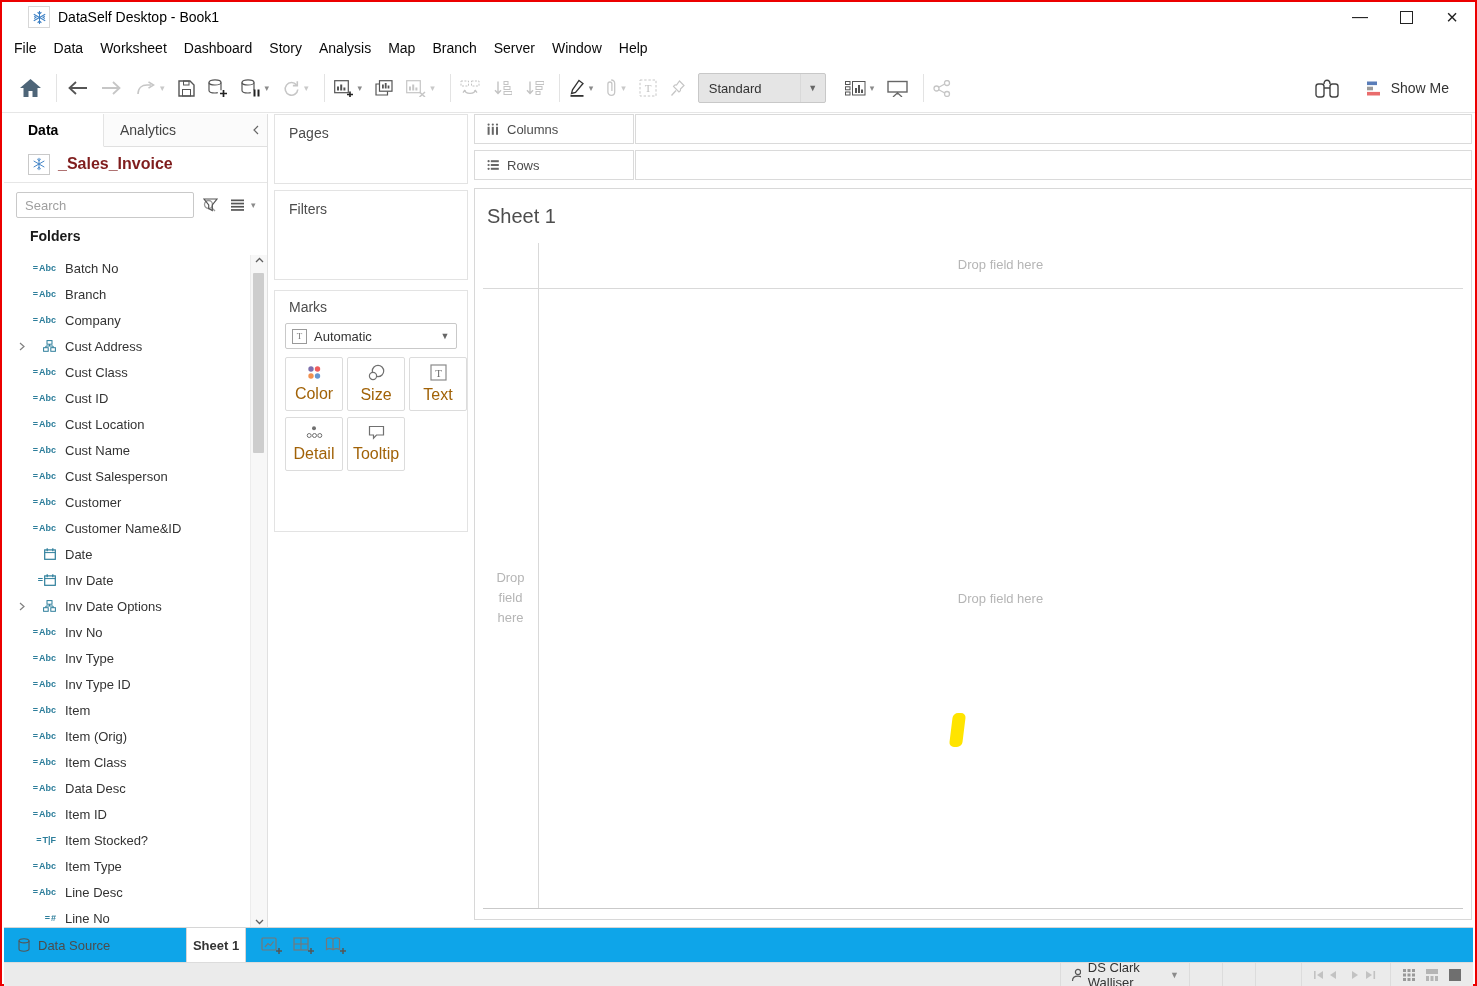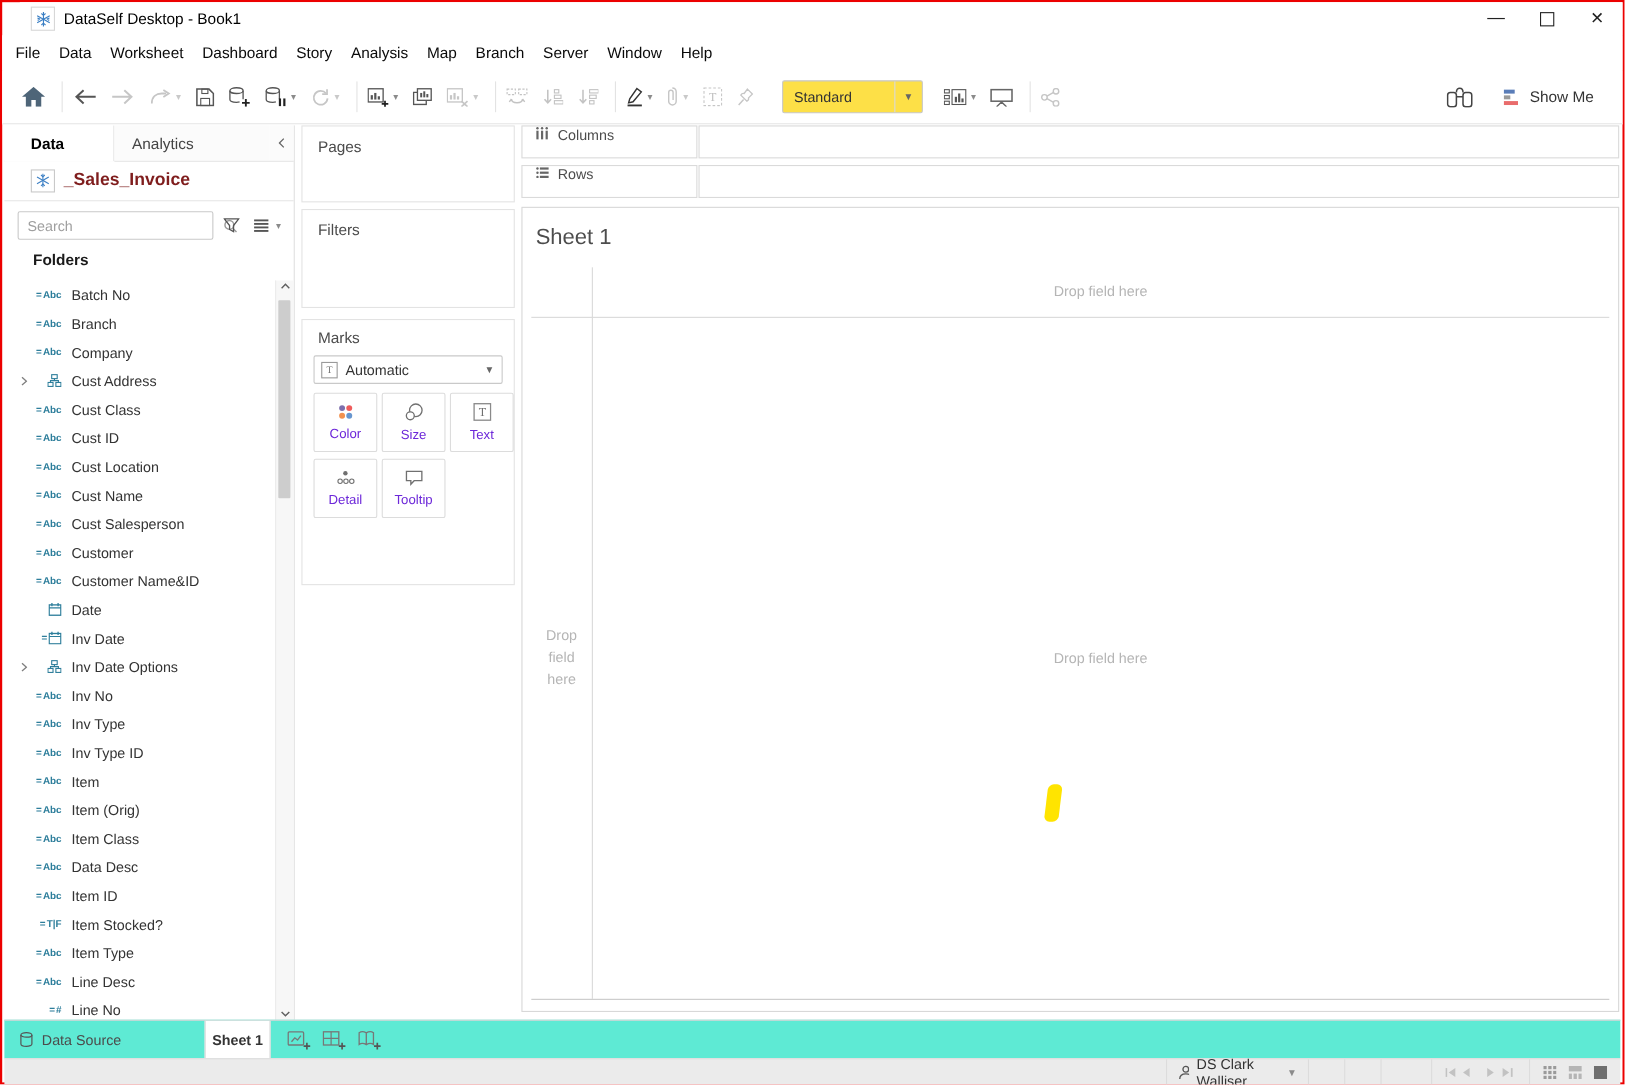--- a/index.html
+++ b/index.html
@@ -21,21 +21,21 @@
   
   .menubar{left:0;top:30px;right:0;height:32px;display:flex;align-items:center;padding-left:12px;gap:17px;background:#fff;}
   .menu-item{font-size:14px;color:#0a0a0a;}
 
   
   .toolbar{left:0;top:62px;right:0;height:48px;display:flex;align-items:center;padding-left:18px;background:#fff;border-bottom:1px solid #e6e6e6;}
   .tb{display:flex;align-items:center;margin-right:13px;}
   .sep{width:1px;height:28px;background:#e3e3e3;margin:0 9px 0 2px;}
   .caret{font-size:9px;color:#8b8b8b;margin-left:4px;}
   .caret.dis{color:#c9c9c9;}
-  .fit-box{display:flex;align-items:center;border:1px solid #c8c8c8;height:28px;width:126px;border-radius:2px;background:#fde047;margin-left:13px;}
+  .fit-box{display:flex;align-items:center;border:1px solid #c8c8c8;height:28px;width:126px;border-radius:2px;background:#e5e5e5;}
   .fit-box .fit-label{flex:1;padding-left:10px;font-size:13px;color:#333;}
   .fit-box .fit-caret{width:24px;height:100%;display:flex;align-items:center;justify-content:center;border-left:1px solid #d9d9d9;color:#666;font-size:9px;}
   .showme{display:flex;align-items:center;gap:8px;margin-right:26px;}
   .showme-label{font-size:14px;color:#333;}
   .rightgrp{margin-left:auto;display:flex;align-items:center;padding-left:24px;}
 
   
   .datapane{left:2px;top:112px;width:264px;height:813px;background:#fff;border-right:1px solid #e0e0e0;box-sizing:border-box;}
   .pane-tabs{position:absolute;left:0;top:0;right:0;height:32px;display:flex;border-bottom:1px solid #e0e0e0;}
   .tab-data{width:100px;display:flex;align-items:center;padding-left:24px;font-size:14px;font-weight:700;color:#000;background:#fff;border-right:1px solid #e4e4e4;box-sizing:border-box;margin-bottom:-1px;border-bottom:1px solid #fff;}
@@ -67,40 +67,40 @@
   
   .card{background:#fff;border:1px solid #e3e3e3;box-sizing:border-box;}
   .card-label{padding:10px 0 0 14px;font-size:14px;color:#4c4c4c;}
   .marks-label{font-size:14px;color:#4c4c4c;margin:8px 0 8px 14px;}
   .mark-dd{margin:0 10px;height:24px;border:1px solid #c9c9c9;border-radius:2px;display:flex;align-items:center;background:#fff;}
   .mark-dd-icon{margin-left:6px;width:13px;height:13px;border:1px solid #9a9a9a;display:flex;align-items:center;justify-content:center;font-size:9px;color:#777;font-family:"Liberation Serif",serif;}
   .mark-dd-label{flex:1;margin-left:7px;font-size:13px;color:#333;}
   .mark-dd-caret{width:22px;text-align:center;color:#666;font-size:9px;}
   .mk-grid{display:grid;grid-template-columns:repeat(3,56px);gap:6px;margin:8px 0 0 10px;}
   .mk-btn{width:56px;height:52px;border:1px solid #dcdcdc;border-radius:2px;background:#fff;display:flex;flex-direction:column;align-items:center;justify-content:center;gap:5px;}
-  .mk-label{font-size:12px;color:#6d28d9;}
+  .mk-label{font-size:16px;color:#a16207;}
 
   
-  .shelf-head{background:#fff;border:1px solid #dadada;box-sizing:border-box;display:flex;align-items:flex-start;padding-left:12px;gap:8px;}
+  .shelf-head{background:#fff;border:1px solid #dadada;box-sizing:border-box;display:flex;align-items:center;padding-left:12px;gap:8px;}
   .shelf-label{font-size:13px;color:#4c4c4c;}
   .shelf-empty{background:#fff;border:1px solid #dadada;box-sizing:border-box;}
 
   
   .sheet{left:472px;top:186px;width:998px;height:732px;border:1px solid #d8d8d8;box-sizing:border-box;background:#fff;}
   .sheet-title{position:absolute;left:12px;top:16px;font-size:20px;color:#4d4d4d;}
   .vline{position:absolute;left:63px;top:54px;width:1px;height:665px;background:#d9d9d9;}
   .hline-top{position:absolute;left:8px;right:8px;top:99px;height:1px;background:#d9d9d9;}
   .hline-bot{position:absolute;left:8px;right:8px;top:719px;height:1px;background:#c9c9c9;}
   .drop-top{position:absolute;left:63px;right:8px;top:68px;text-align:center;font-size:13px;color:#b5b5b5;}
   .drop-center{position:absolute;left:63px;right:8px;top:402px;text-align:center;font-size:13px;color:#b5b5b5;}
   .drop-left{position:absolute;left:8px;width:55px;top:379px;text-align:center;font-size:13px;color:#b5b5b5;line-height:20px;}
   .hl-mark{position:absolute;left:476px;top:524px;width:13px;height:34px;background:#ffe400;border-radius:5px;transform:skewX(-7deg);}
 
   
-  .bottabs{left:2px;top:925px;right:2px;height:35px;background:#5eead4;border-top:1px solid #d6d6d6;display:flex;align-items:stretch;box-sizing:border-box;}
+  .bottabs{left:2px;top:925px;right:2px;height:35px;background:#0ea5e9;border-top:1px solid #d6d6d6;display:flex;align-items:stretch;box-sizing:border-box;}
   .dstab{width:168px;display:flex;align-items:center;gap:8px;padding-left:14px;color:#4c4c4c;font-size:13px;}
   .sheettab{width:58px;background:#fff;border-left:1px solid #d6d6d6;border-right:1px solid #d6d6d6;display:flex;align-items:center;justify-content:center;font-size:13px;font-weight:700;color:#333;}
   .newtab-btn{width:32px;display:flex;align-items:center;justify-content:center;}
 
   
   .statusbar{left:2px;top:960px;right:2px;height:24px;background:#ebebeb;border-top:1px solid #dcdcdc;display:flex;align-items:center;box-sizing:border-box;}
   .sb-cell{height:100%;display:flex;align-items:center;border-left:1px solid #dcdcdc;}
   .user-cell{margin-left:1056px;padding:0 10px;gap:7px;}
   .user-name{font-size:13px;color:#333;}
   .sb-empty{width:42px;}

